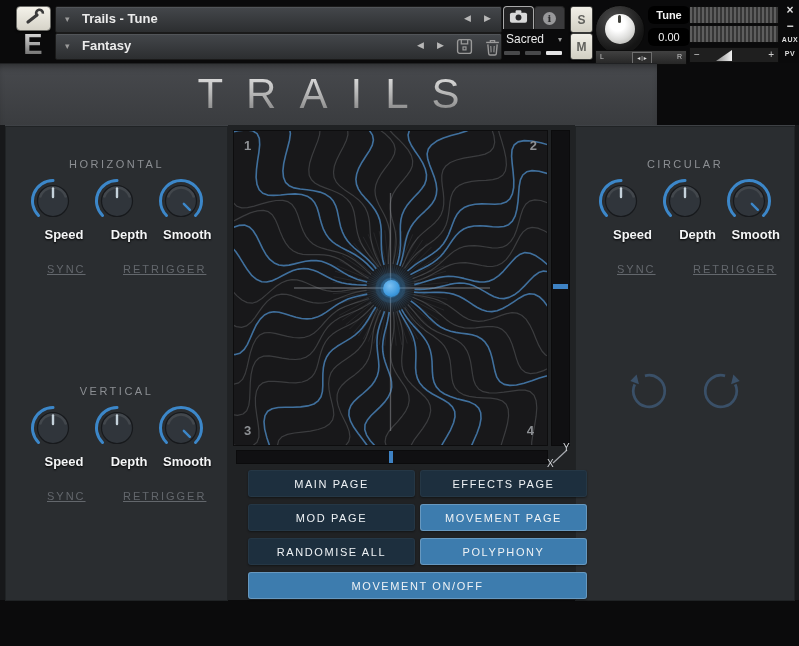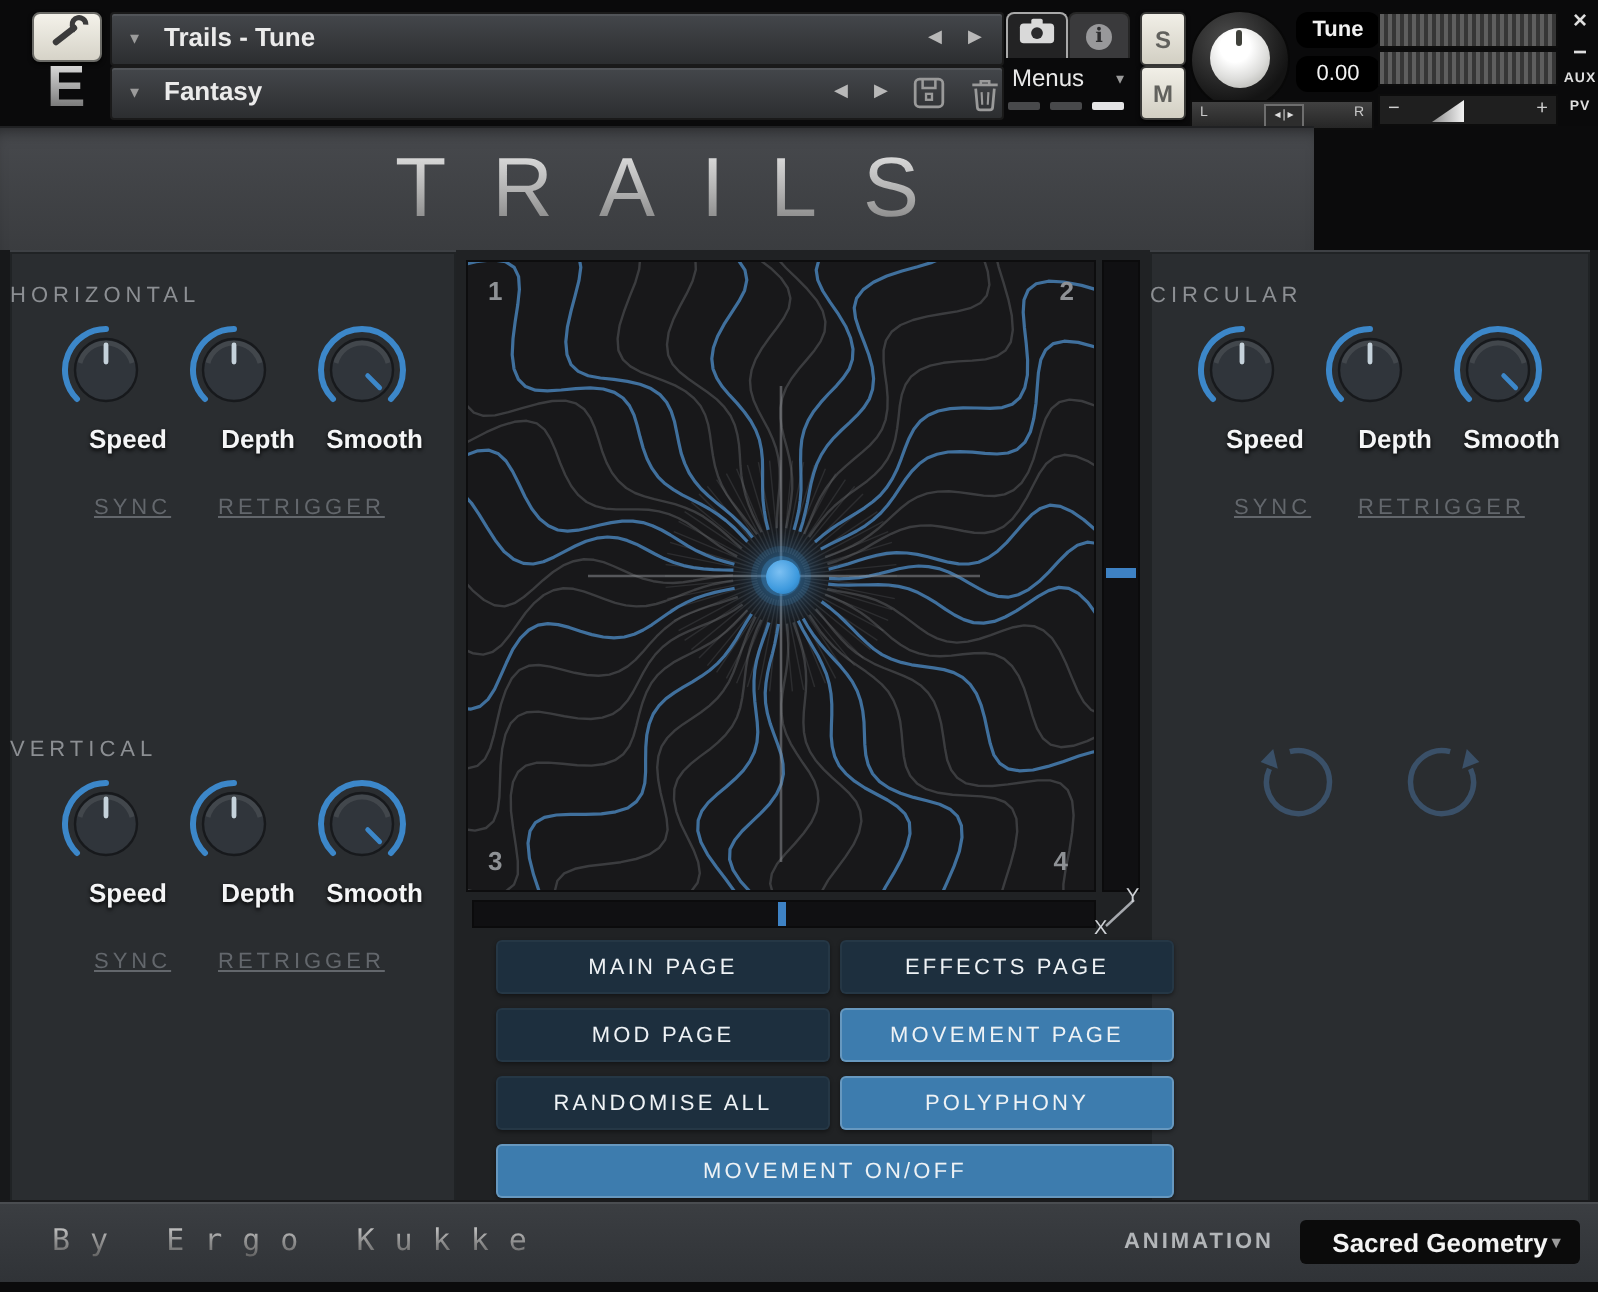--- a/index.html
+++ b/index.html
@@ -66,28 +66,28 @@
     font-family:"Liberation Sans",sans-serif;}
 
   
   .main{position:absolute;left:0;top:125px;width:799px;height:475px;background:#202224;}
   .edge{position:absolute;top:0;height:475px;width:5px;background:#17181a;}
   .panel{position:absolute;top:0;height:475px;background:#2a2d30;border-top:1px solid #3e4145;
     box-shadow:inset 0 0 0 1px rgba(0,0,0,.22);}
   .panel-left{left:5px;width:223px;}
   .panel-right{left:575px;width:220px;}
   .sec{position:absolute;left:0;right:0;}
-  .sec-title{padding-top:16px;font-size:11px;letter-spacing:2.5px;color:#8c8f93;}
+  .sec-title{text-align:center;padding-top:32px;font-size:11px;letter-spacing:2.5px;color:#8c8f93;}
   .knob-row{display:flex;justify-content:center;gap:2px;margin-top:9px;}
   .knob{width:62px;text-align:right;}
   .knob-label{margin-top:-2px;font-size:13px;font-weight:bold;color:#f4f5f6;text-shadow:0 1px 2px #000;}
   .tog-row{position:relative;height:14px;margin-top:21px;}
   .tog{position:absolute;font-size:11px;letter-spacing:2px;color:#63676c;top:0;text-decoration:underline;}
   .tog-sync{left:42px;}
-  .tog-retrig{left:104px;}
+  .tog-retrig{left:118px;}
   .icon-row{position:absolute;top:243px;left:0;right:0;display:flex;justify-content:center;gap:30px;}
 
   
   .xy-pad{position:absolute;left:233px;top:5px;width:313px;height:314px;background:#18181a;border:1px solid #0d0d0e;box-sizing:content-box;}
   .corner{position:absolute;font-size:13px;font-weight:bold;color:#8e9195;}
   .c1{left:10px;top:7px;} .c2{right:10px;top:7px;} .c3{left:10px;bottom:7px;} .c4{right:13px;bottom:7px;}
   .xy-dot{position:absolute;left:149px;top:149px;width:17px;height:17px;border-radius:50%;
     background:radial-gradient(circle at 40% 35%,#7cc0f2,#3e9ade 60%,#2470ad);
     box-shadow:0 0 16px 5px rgba(62,150,220,.55);}
   .v-slider{position:absolute;left:551px;top:5px;width:17px;height:314px;background:#101012;border:1px solid #0b0b0c;}
@@ -169,21 +169,21 @@
               <rect x="7" y="1" width="6" height="4" rx="1" fill="#d9d9d9"></rect>
               <circle cx="10" cy="8.6" r="3.1" fill="#2a2a2c"></circle>
             </svg>
           </span>
         </div>
         <div class="tab tab-info">
           <span class="info-circ">i</span>
         </div>
       </div>
       <div class="purge-row">
-        <span class="purge-lbl">Menus</span>
+        <span class="purge-lbl">Sacred</span>
         <span class="purge-caret">▾</span>
       </div>
       <div class="bars">
         <div class="bar"></div>
         <div class="bar"></div>
         <div class="bar lit"></div>
       </div>
     </div>
 
     <div class="sm-btn" style="top:6px;">S</div>
@@ -495,23 +495,13 @@
       <div class="pbtn">MAIN PAGE</div>
       <div class="pbtn">EFFECTS PAGE</div>
       <div class="pbtn">MOD PAGE</div>
       <div class="pbtn active">MOVEMENT PAGE</div>
       <div class="pbtn">RANDOMISE ALL</div>
       <div class="pbtn active">POLYPHONY</div>
       <div class="pbtn wide active">MOVEMENT ON/OFF</div>
     </div>
   </div>
 
-  <div class="footer">
-    <div class="credit">By Ergo Kukke</div>
-    <div class="anim">
-      <span class="anim-label">ANIMATION</span>
-      <div class="anim-dd">
-        <span>Sacred Geometry</span>
-        <span class="dd-caret">▼</span>
-      </div>
-    </div>
-  </div>
 </div>
 
 </body></html>

